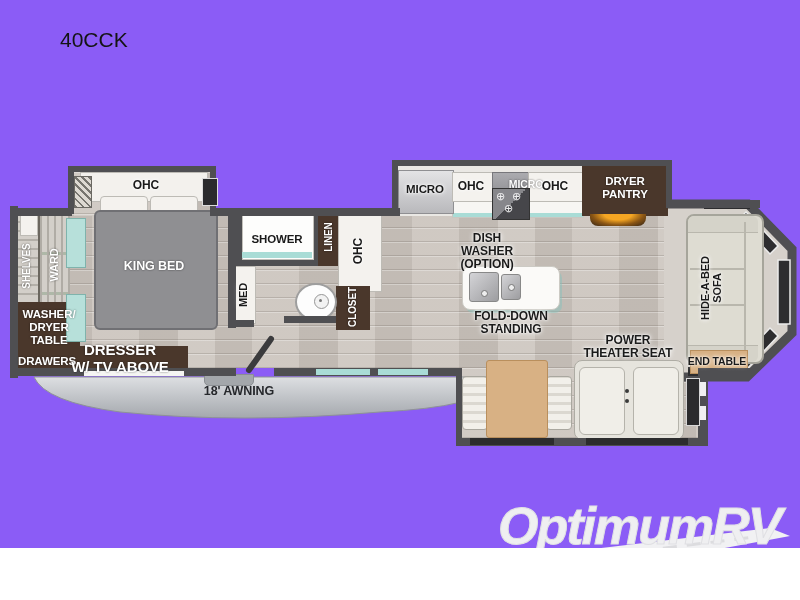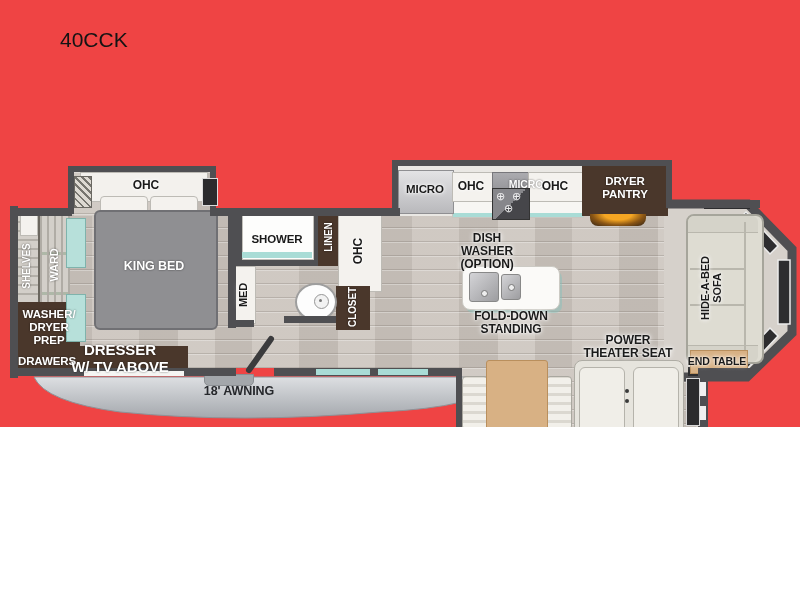--- a/index.html
+++ b/index.html
@@ -1,16 +1,16 @@
 <!DOCTYPE html>
 <html><head>
 <meta charset="utf-8">
 <style>
   html,body{margin:0;padding:0;background:#fff;}
-  #stage{position:relative;width:800px;height:427px;background:#ef4444;overflow:hidden;
+  #stage{position:relative;width:800px;height:548px;background:#8b5cf6;overflow:hidden;
          font-family:"Liberation Sans",sans-serif;}
   .abs{position:absolute;}
   .floor{position:absolute;z-index:1;background-color:#ccc5be;
     background-image:
       repeating-linear-gradient(180deg, rgba(255,255,255,.30) 0 1px, rgba(255,255,255,0) 1px 13px, rgba(96,88,80,.22) 13px 14px),
       repeating-linear-gradient(90deg, rgba(255,255,255,.10) 0 37px, rgba(0,0,0,.05) 37px 74px, rgba(255,255,255,.07) 74px 121px, rgba(60,55,50,.08) 121px 160px);}
   .svglayer{position:absolute;left:0;top:0;z-index:2;pointer-events:none;}
   .furn{position:absolute;z-index:3;}
   .wall{position:absolute;z-index:4;background:#4f4f52;}
   .above{position:absolute;z-index:5;}
@@ -71,21 +71,21 @@
     <div class="abs" style="left:0;top:0;width:20px;height:92px;background:repeating-linear-gradient(180deg,#b3afa8 0 2px,rgba(0,0,0,0) 2px 9px);"></div>
     <div class="abs" style="left:20px;top:0;width:30px;height:92px;border-left:2px solid #6b675f;background:repeating-linear-gradient(90deg,#b0aca5 0 2px,rgba(0,0,0,0) 2px 7px),repeating-linear-gradient(180deg,rgba(90,130,90,.30) 0 3px,rgba(0,0,0,0) 3px 40px);"></div>
   </div>
   <div class="furn whitebox" style="left:20px;top:212px;width:16px;height:22px;"></div>
   <div class="lblw v" style="left:27px;top:266px;font-size:10px;">SHELVES</div>
   <div class="lblw v" style="left:54px;top:265px;font-size:11px;">WARD</div>
 
   <div class="furn brown" style="left:18px;top:302px;width:62px;height:66px;"></div>
   <div class="lblw" style="left:49px;top:327px;font-size:11.5px;">WASHER/
 DRYER
-PREP</div>
+TABLE</div>
   <div class="lblw" style="left:47px;top:361px;font-size:11.5px;">DRAWERS</div>
 
   <div class="furn teal" style="left:66px;top:218px;width:18px;height:48px;"></div>
   <div class="furn teal" style="left:66px;top:294px;width:18px;height:46px;"></div>
 
   <div class="furn whitebox" style="left:80px;top:172px;width:126px;height:28px;background:#f3f1ed;"></div>
   <div class="lbl" style="left:146px;top:185px;font-size:12px;">OHC</div>
   <div class="furn" style="left:74px;top:176px;width:16px;height:30px;background:repeating-linear-gradient(45deg,#77756f 0 2px,#ddd9d2 2px 5px);border:1px solid #6a6862;"></div>
   <div class="furn whitebox" style="left:100px;top:196px;width:46px;height:20px;border-radius:4px;"></div>
   <div class="furn whitebox" style="left:150px;top:196px;width:46px;height:20px;border-radius:4px;"></div>
@@ -209,14 +209,15 @@
   <div class="above" style="left:378px;top:369px;width:50px;height:6px;background:#a9dcd6;"></div>
   <div class="abs" style="left:204px;top:374px;width:48px;height:10px;background:#a3a7ab;border:1px solid #8a8e92;border-radius:0 0 5px 5px;z-index:2;"></div>
   <div class="above" style="left:470px;top:438px;width:84px;height:7px;background:#2c2c2e;"></div>
   <div class="above" style="left:586px;top:438px;width:102px;height:7px;background:#2c2c2e;"></div>
   <div class="above" style="left:686px;top:378px;width:12px;height:46px;background:#2b2b2d;border:1px solid #d8d8d8;"></div>
   <div class="above" style="left:700px;top:382px;width:6px;height:14px;background:#f0f0f0;"></div>
   <div class="above" style="left:700px;top:406px;width:6px;height:14px;background:#f0f0f0;"></div>
 
   <div class="lbl" style="left:239px;top:392px;font-size:12.5px;color:#26282c;text-shadow:none;">18' AWNING</div>
 
+  <div class="wm-text" style="left:498px;top:496px;">OptimumRV</div>
 
 </div>
 
 </body></html>

